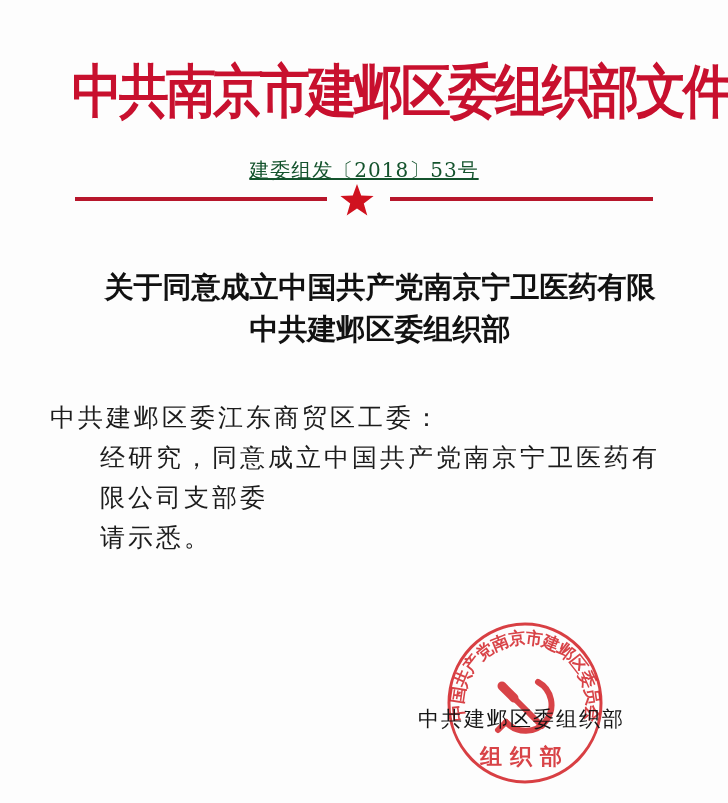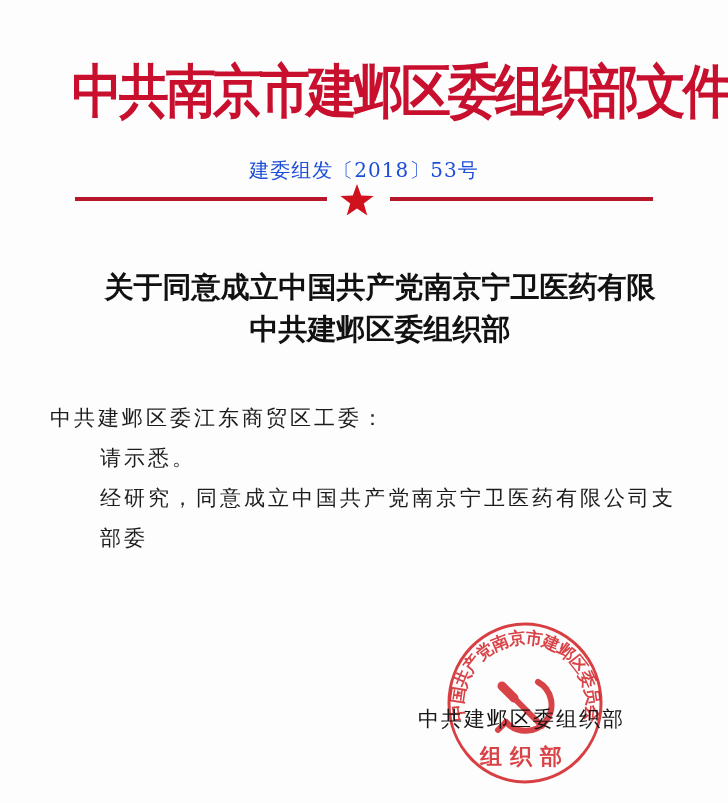--- a/index.html
+++ b/index.html
@@ -41,22 +41,23 @@
       transform-origin: center;
     }
     .doc-number {
       position: absolute;
       left: 0;
       width: 728px;
       top: 156px;
       text-align: center;
       font-size: 20px;
       line-height: 28px;
-      color: #1d4ed8;
+      color: #14532d;
       letter-spacing: 1px;
+      text-decoration: underline;
     }
     .rule {
       position: absolute;
       top: 197px;
       height: 4px;
       background: #b7162b;
     }
     .rule-left { left: 75px; width: 252px; }
     .rule-right { left: 390px; width: 263px; }
     .star {
@@ -78,21 +79,21 @@
       color: #111;
       letter-spacing: 0px;
     }
     .doc-title div { white-space: nowrap; margin-left: 32px; }
     .body-text {
       position: absolute;
       left: 50px;
       top: 398px;
       width: 630px;
       font-family: "DejaVu Sans", "Liberation Sans", sans-serif;
-      font-size: 21px;
+      font-size: 25px;
       line-height: 40px;
       color: #1c1c1c;
       letter-spacing: 3px;
     }
     .body-text .para { margin: 0; }
     .indent { padding-left: 50px; }
     .stamp {
       position: absolute;
       left: 446px;
       top: 622px;
@@ -127,22 +128,22 @@
   </svg>
   <div class="rule rule-right"></div>
 
   <div class="doc-title">
     <div>关于同意成立中国共产党南京宁卫医药有限</div>
     <div>中共建邺区委组织部</div>
   </div>
 
   <div class="body-text">
     <p class="para">中共建邺区委江东商贸区工委：</p>
+    <p class="para indent">经研究，同意成立中国共产党南京宁卫医药有限公司支部委</p>
     <p class="para indent">请示悉。</p>
-    <p class="para indent">经研究，同意成立中国共产党南京宁卫医药有限公司支部委</p>
   </div>
 
   <svg class="stamp" viewBox="0 0 158 162">
     <defs>
       <path id="stampArc" d="M 22,108 A 62,62 0 1,1 136,108"></path>
     </defs>
     <ellipse cx="79" cy="81" rx="76" ry="79" fill="none" stroke="#d42a2f" stroke-width="3" opacity="0.9"></ellipse>
     <text font-family="DejaVu Sans, sans-serif" font-weight="bold" font-size="17" fill="#d42a2f" opacity="0.88" letter-spacing="-1">
       <textPath href="#stampArc" startOffset="50%" text-anchor="middle">中国共产党南京市建邺区委员会</textPath>
     </text>

